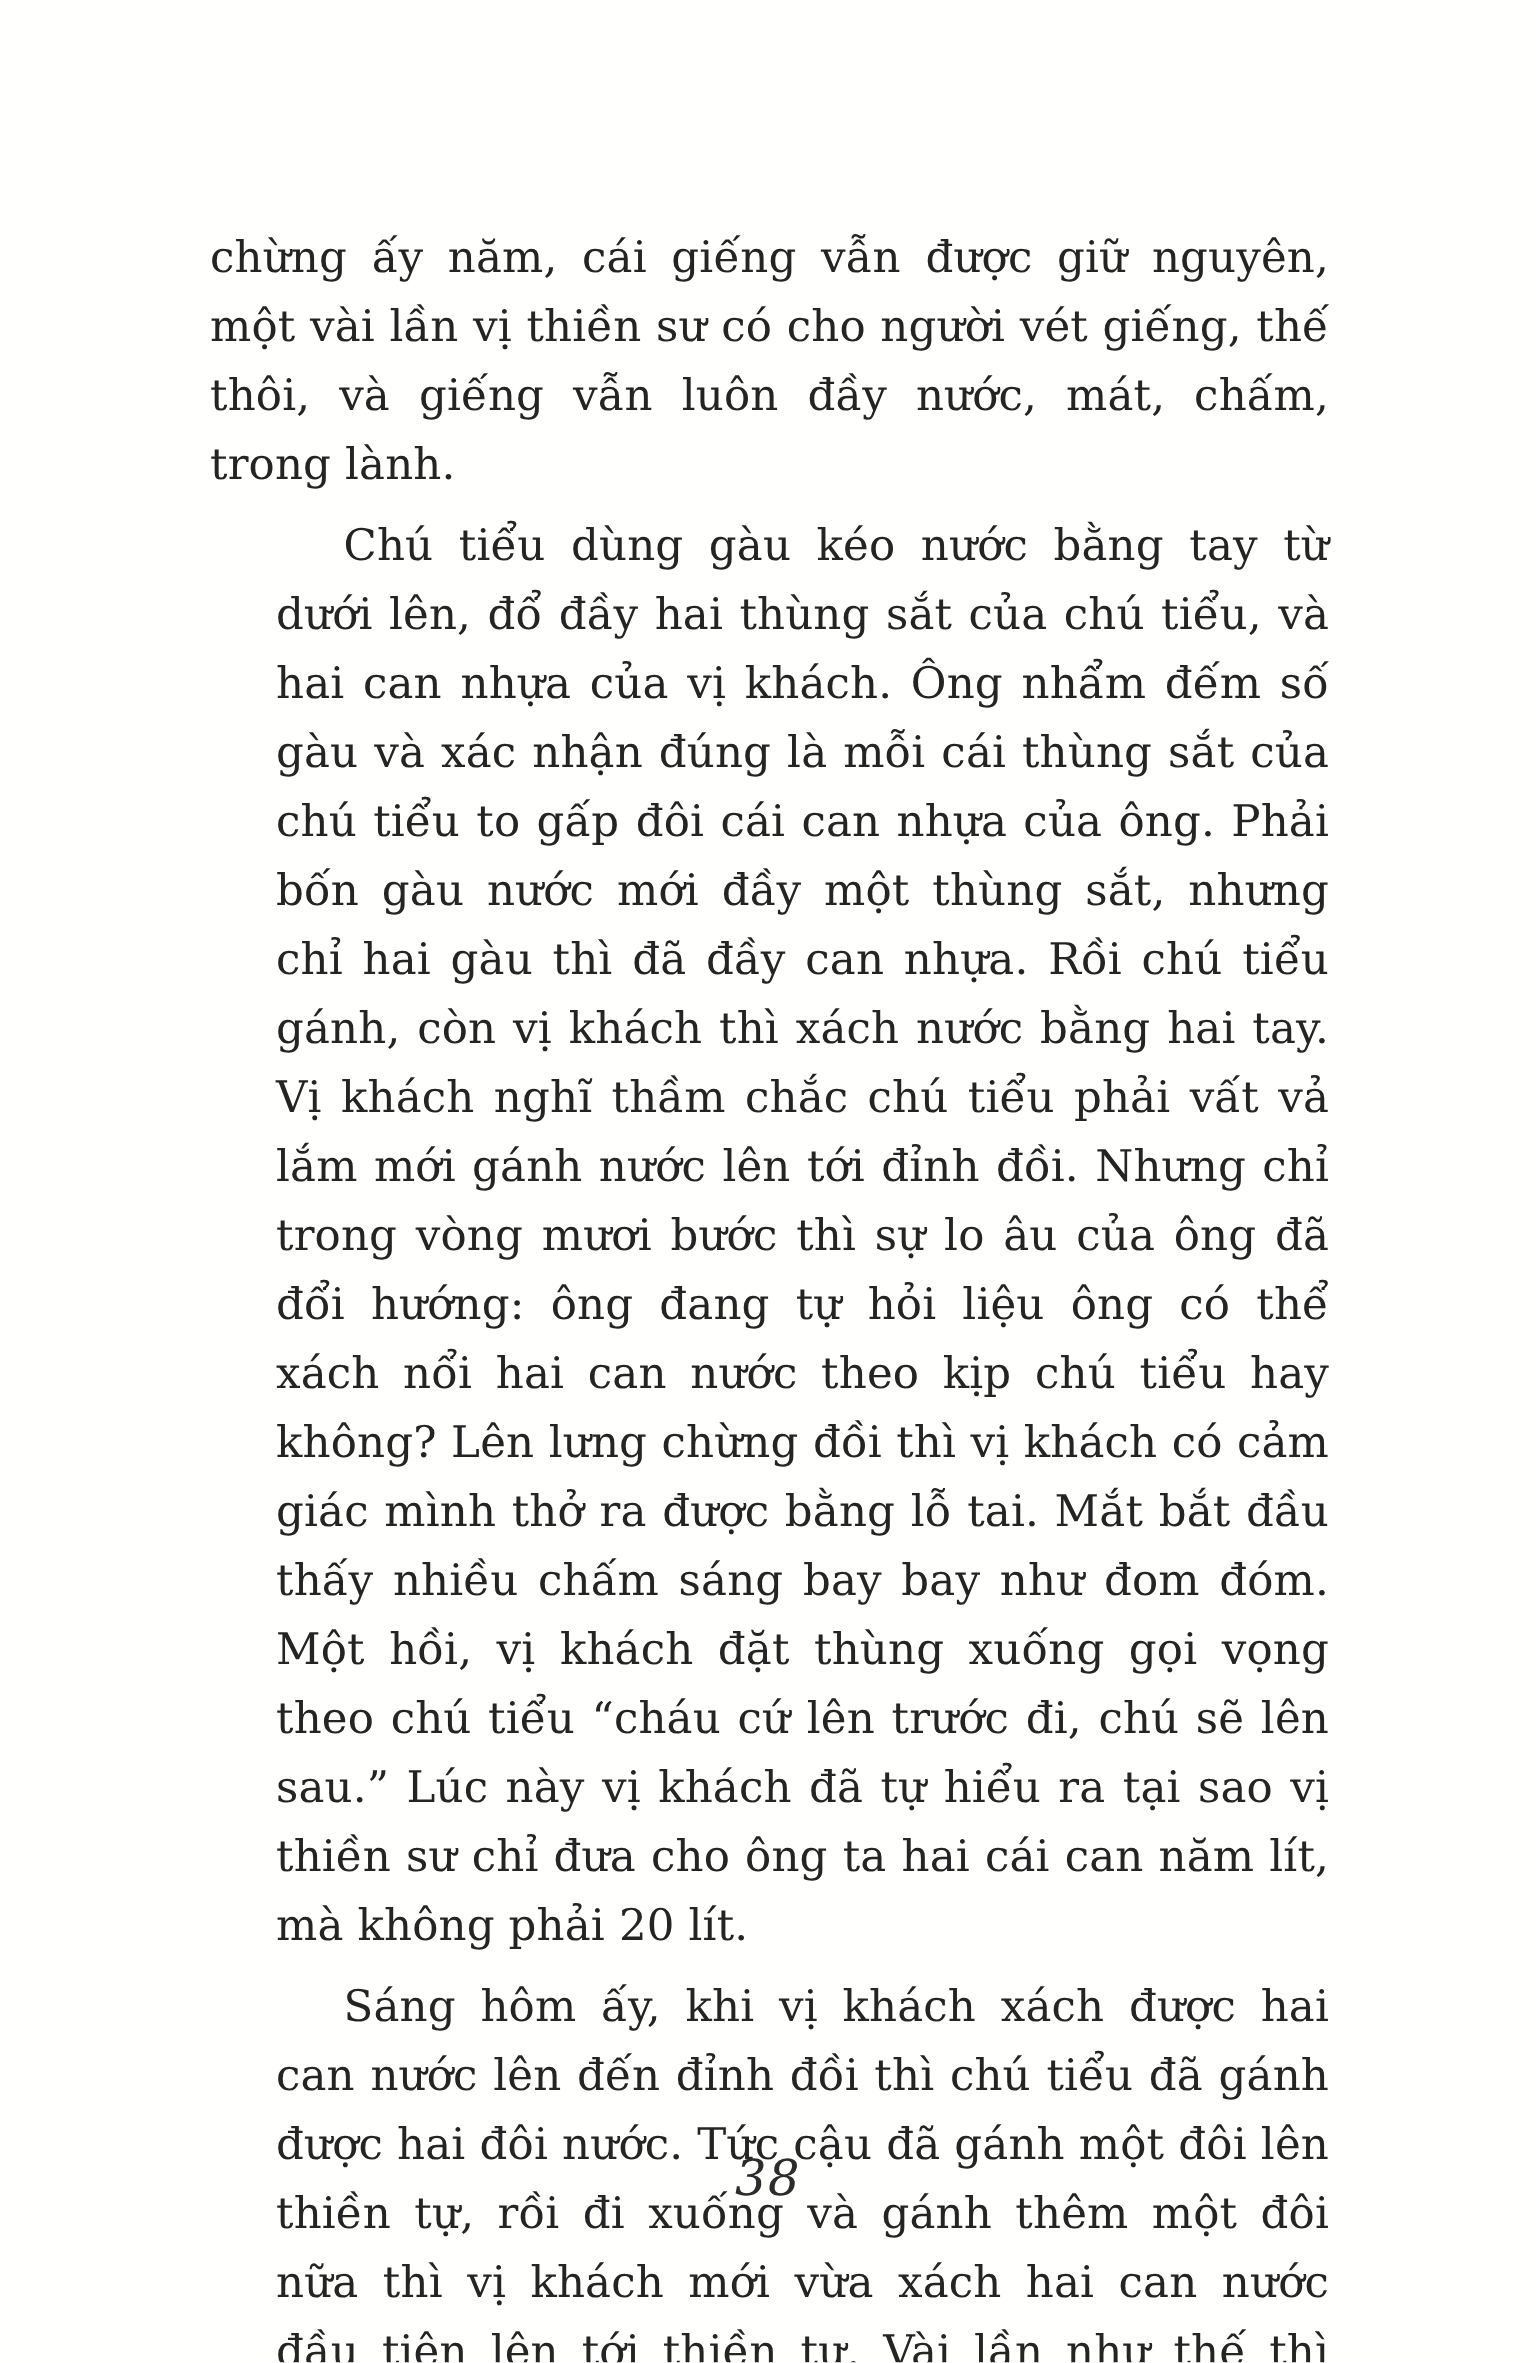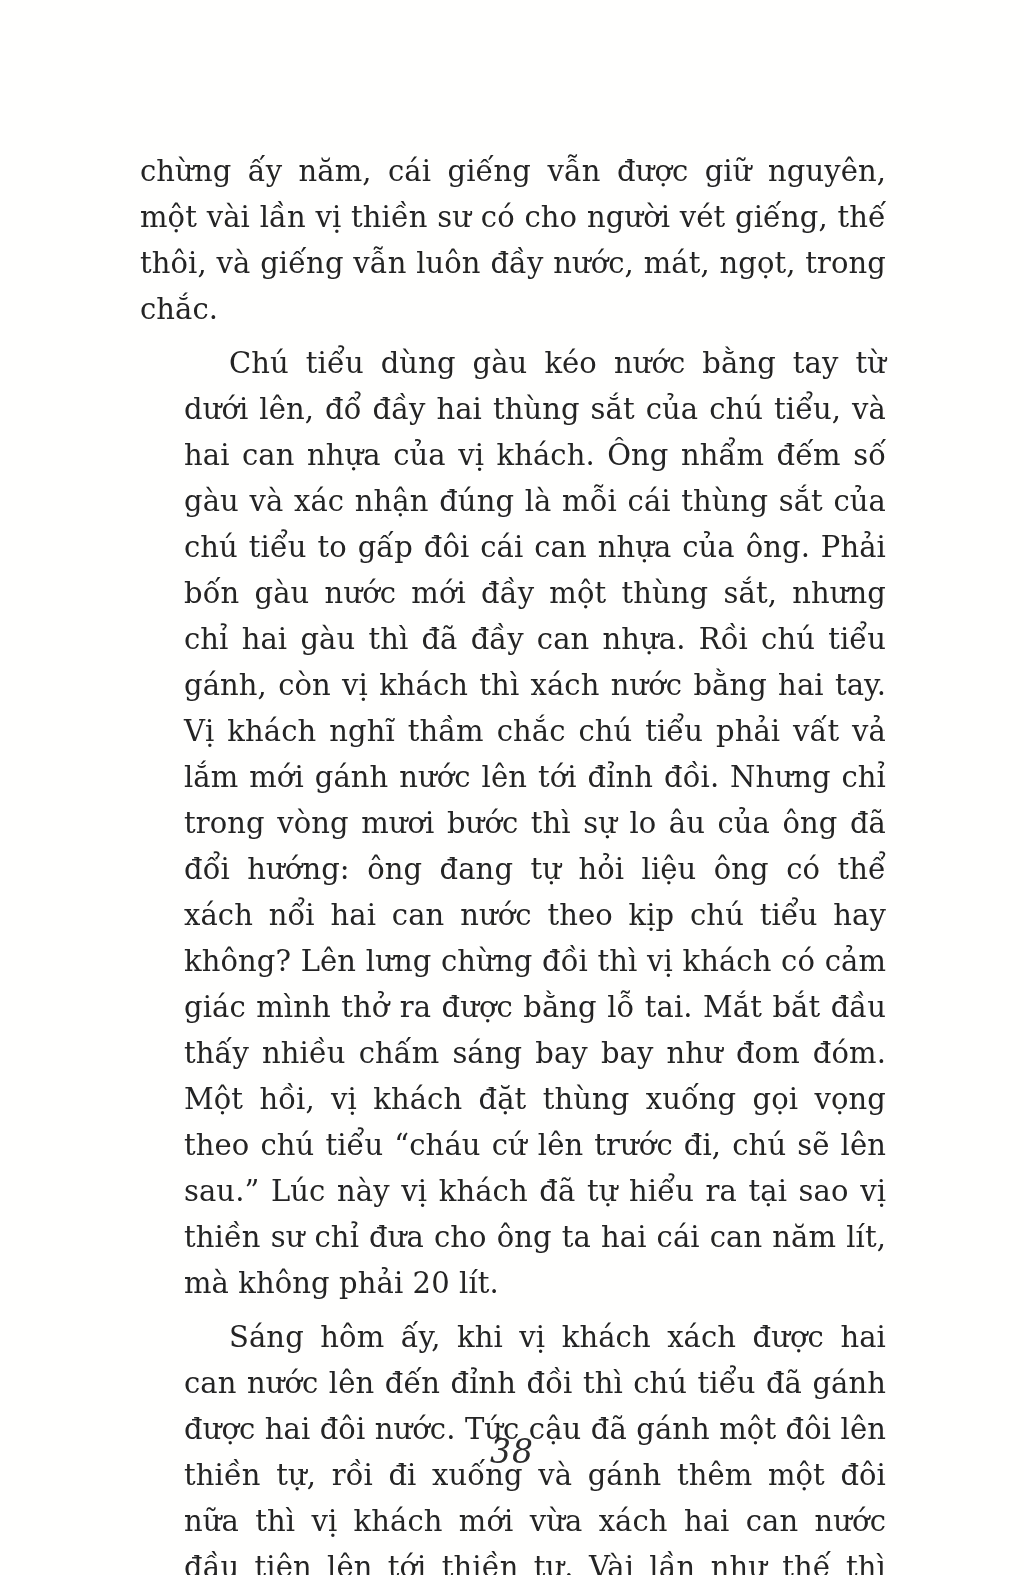--- a/index.html
+++ b/index.html
@@ -49,18 +49,18 @@
     font-style: italic;
     color: #2c2c2c;
     letter-spacing: 1px;
   }
 </style>
 </head>
 <body>
 
 <div class="page">
   <div class="text-block">
-    <p class="para">chừng ấy năm, cái giếng vẫn được giữ nguyên, một vài lần vị thiền sư có cho người vét giếng, thế thôi, và giếng vẫn luôn đầy nước, mát, ngọt, trong chắc.</p>
+    <p class="para">chừng ấy năm, cái giếng vẫn được giữ nguyên, một vài lần vị thiền sư có cho người vét giếng, thế thôi, và giếng vẫn luôn đầy nước, mát, chấm, trong lành.</p>
     <p class="para indent">Chú tiểu dùng gàu kéo nước bằng tay từ dưới lên, đổ đầy hai thùng sắt của chú tiểu, và hai can nhựa của vị khách. Ông nhẩm đếm số gàu và xác nhận đúng là mỗi cái thùng sắt của chú tiểu to gấp đôi cái can nhựa của ông. Phải bốn gàu nước mới đầy một thùng sắt, nhưng chỉ hai gàu thì đã đầy can nhựa. Rồi chú tiểu gánh, còn vị khách thì xách nước bằng hai tay. Vị khách nghĩ thầm chắc chú tiểu phải vất vả lắm mới gánh nước lên tới đỉnh đồi. Nhưng chỉ trong vòng mươi bước thì sự lo âu của ông đã đổi hướng: ông đang tự hỏi liệu ông có thể xách nổi hai can nước theo kịp chú tiểu hay không? Lên lưng chừng đồi thì vị khách có cảm giác mình thở ra được bằng lỗ tai. Mắt bắt đầu thấy nhiều chấm sáng bay bay như đom đóm. Một hồi, vị khách đặt thùng xuống gọi vọng theo chú tiểu “cháu cứ lên trước đi, chú sẽ lên sau.” Lúc này vị khách đã tự hiểu ra tại sao vị thiền sư chỉ đưa cho ông ta hai cái can năm lít, mà không phải 20 lít.</p>
     <p class="para indent">Sáng hôm ấy, khi vị khách xách được hai can nước lên đến đỉnh đồi thì chú tiểu đã gánh được hai đôi nước. Tức cậu đã gánh một đôi lên thiền tự, rồi đi xuống và gánh thêm một đôi nữa thì vị khách mới vừa xách hai can nước đầu tiên lên tới thiền tự. Vài lần như thế thì hừng đông bắt đầu xuất hiện.</p>
   </div>
   <div class="page-number">38</div>
 </div>
 
 </body></html>

